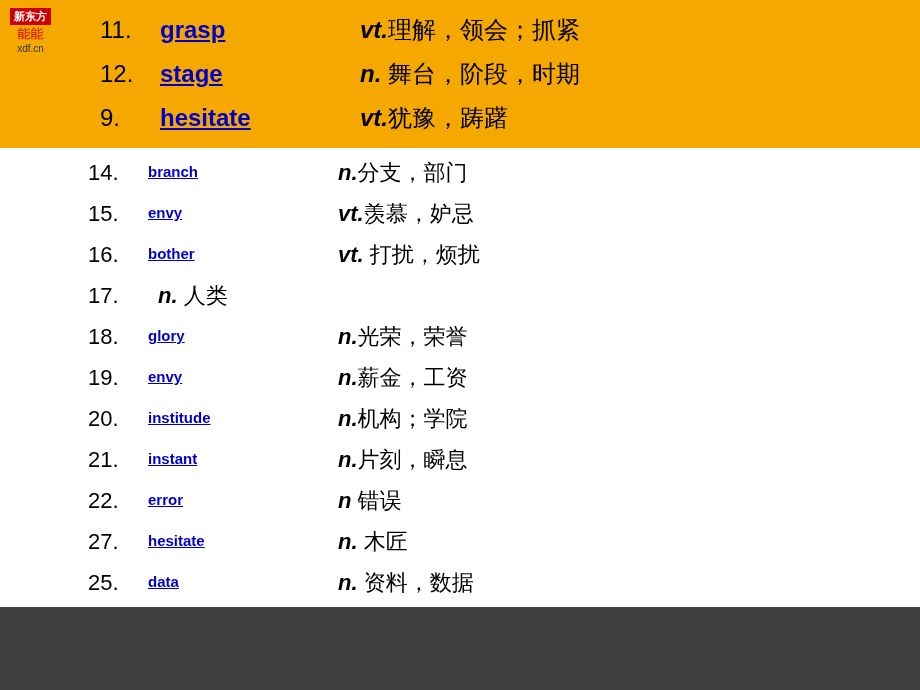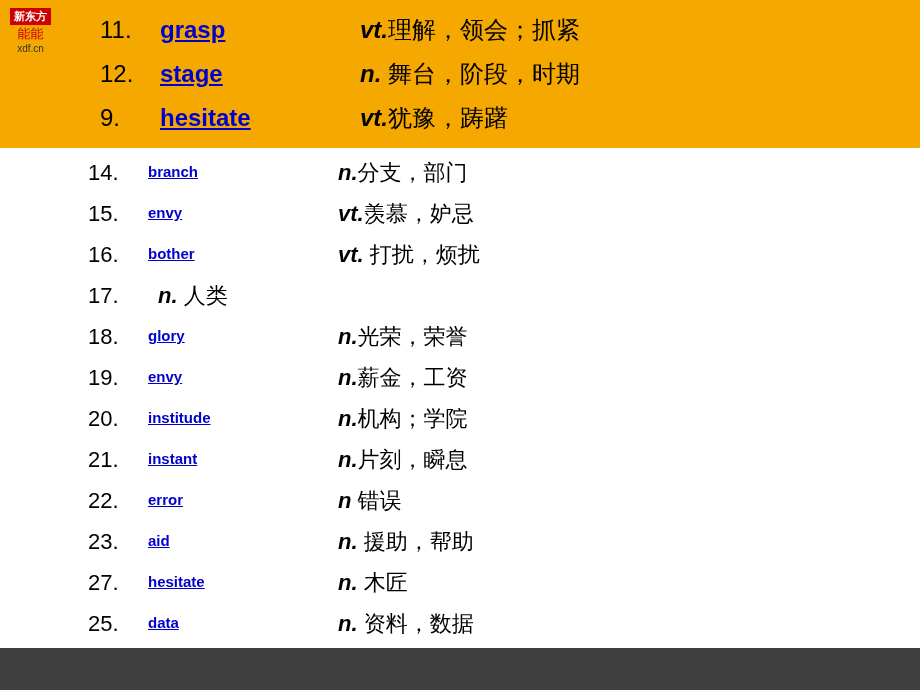--- a/index.html
+++ b/index.html
@@ -205,25 +205,20 @@
       <span class="item-word">instant</span>
       <span class="item-definition"><span class="pos">n.</span>片刻，瞬息</span>
     </div>
 
     <div class="vocab-item">
       <span class="item-number">22.</span>
       <span class="item-word">error</span>
       <span class="item-definition"><span class="pos">n</span> 错误</span>
     </div>
 
-    <div class="vocab-item">
-      <span class="item-number">23.</span>
-      <span class="item-word">aid</span>
-      <span class="item-definition"><span class="pos">n.</span> 援助，帮助</span>
-    </div>
 
     <div class="vocab-item">
       <span class="item-number">27.</span>
       <span class="item-word">hesitate</span>
       <span class="item-definition"><span class="pos">n.</span> 木匠</span>
     </div>
 
     <div class="vocab-item">
       <span class="item-number">25.</span>
       <span class="item-word">data</span>

